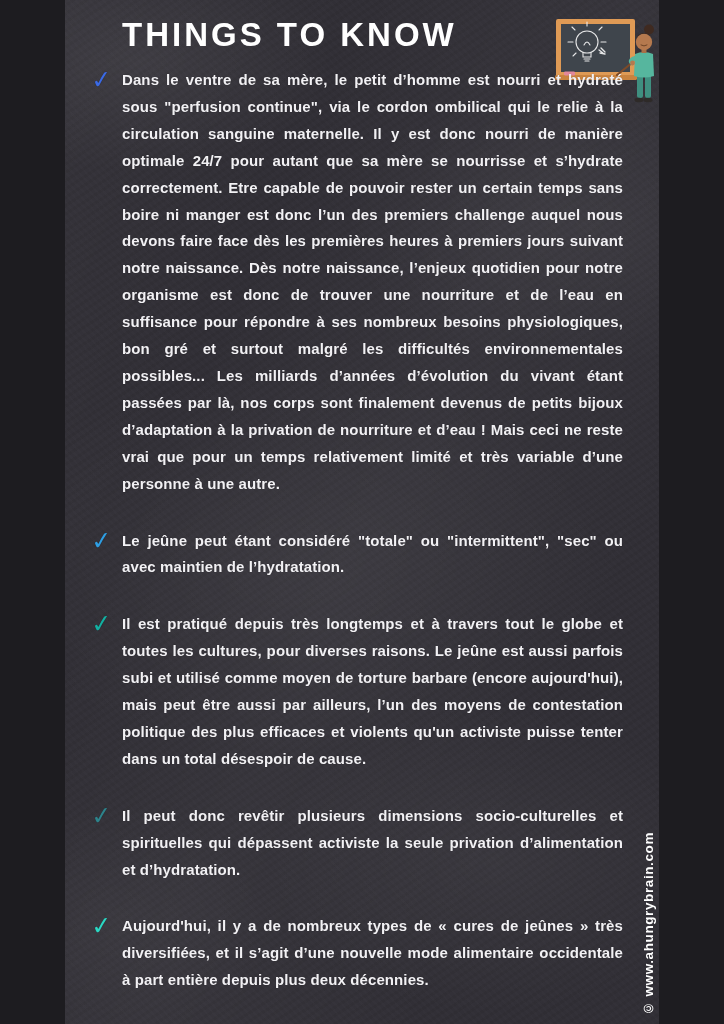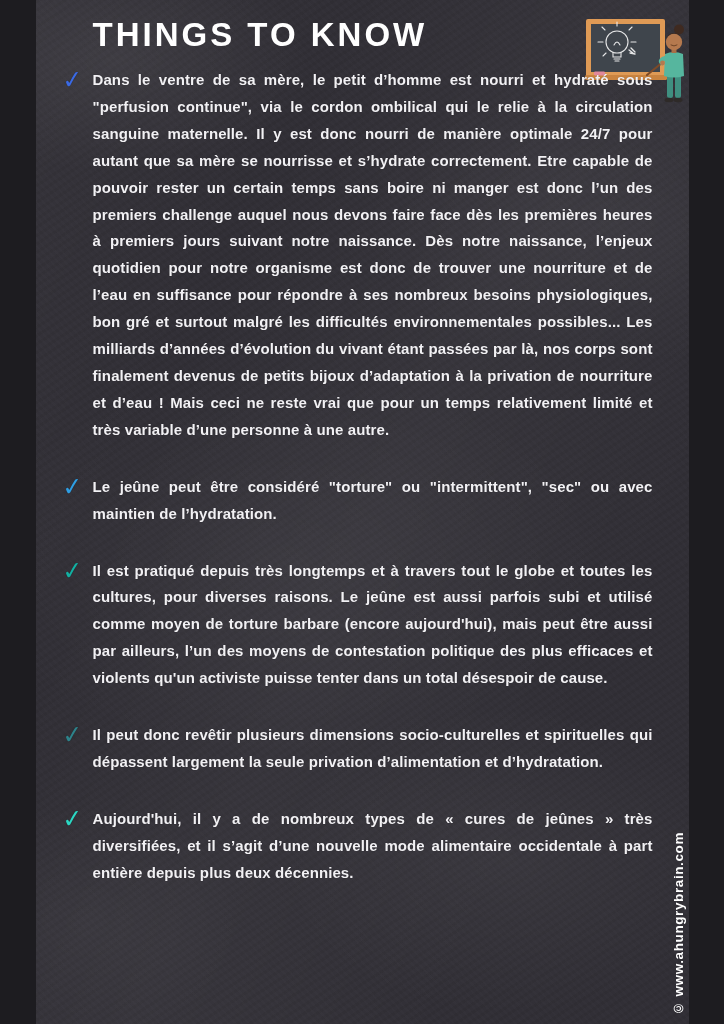--- a/index.html
+++ b/index.html
@@ -1,18 +1,18 @@
 <!DOCTYPE html>
 <html><head>
 <meta charset="utf-8">
 <style>
   html, body { margin: 0; padding: 0; background: #1d1c20; }
   .page {
     position: relative;
-    width: 653px;
+    width: 594px;
     height: 1024px;
     margin: 0 auto;
     overflow: hidden;
     font-family: "Liberation Sans", "DejaVu Sans", sans-serif;
     background-color: #312f36;
     background-image:
       radial-gradient(ellipse 320px 180px at 12% 6%, rgba(255,255,255,0.055), transparent 62%),
       radial-gradient(ellipse 420px 240px at 88% 22%, rgba(255,255,255,0.04), transparent 60%),
       radial-gradient(ellipse 520px 320px at 38% 55%, rgba(255,255,255,0.035), transparent 62%),
       radial-gradient(ellipse 380px 260px at 72% 84%, rgba(255,255,255,0.045), transparent 60%),
@@ -137,29 +137,29 @@
     </g>
   </svg>
 
   <div class="content">
     <div class="bullet">
       <span class="check" style="color: rgb(59, 106, 228);">✓</span>
       <span class="bullet-text">Dans le ventre de sa mère, le petit d’homme est nourri et hydraté sous "perfusion continue", via le cordon ombilical qui le relie à la circulation sanguine maternelle. Il y est donc nourri de manière optimale 24/7 pour autant que sa mère se nourrisse et s’hydrate correctement. Etre capable de pouvoir rester un certain temps sans boire ni manger est donc l’un des premiers challenge auquel nous devons faire face dès les premières heures à premiers jours suivant notre naissance. Dès notre naissance, l’enjeux quotidien pour notre organisme est donc de trouver une nourriture et de l’eau en suffisance pour répondre à ses nombreux besoins physiologiques, bon gré et surtout malgré les difficultés environnementales possibles...  Les milliards d’années d’évolution du vivant étant passées par là, nos corps sont finalement devenus de petits bijoux d’adaptation à la privation de nourriture et d’eau ! Mais ceci ne reste vrai que pour un temps relativement limité et très variable d’une personne à une autre.</span>
     </div>
     <div class="bullet">
       <span class="check" style="color: rgb(47, 158, 227);">✓</span>
-      <span class="bullet-text">Le jeûne peut être considéré "torture" ou "intermittent", "sec" ou avec maintien de l’hydratation.</span>
+      <span class="bullet-text">Le jeûne peut étant considéré "totale" ou "intermittent", "sec" ou avec maintien de l’hydratation.</span>
     </div>
     <div class="bullet">
       <span class="check" style="color: rgb(19, 176, 162);">✓</span>
       <span class="bullet-text">Il est pratiqué depuis très longtemps et à travers tout le globe et toutes les cultures, pour diverses raisons. Le jeûne est aussi parfois subi et utilisé comme moyen de torture barbare (encore aujourd'hui), mais peut être aussi par ailleurs, l’un des moyens de contestation politique des plus efficaces et violents qu'un activiste puisse tenter dans un total désespoir de cause.</span>
     </div>
     <div class="bullet">
       <span class="check" style="color: rgb(46, 131, 139);">✓</span>
-      <span class="bullet-text">Il peut donc revêtir plusieurs dimensions socio-culturelles et spirituelles qui dépassent largement la seule privation d’alimentation et d’hydratation.</span>
+      <span class="bullet-text">Il peut donc revêtir plusieurs dimensions socio-culturelles et spirituelles qui dépassent activiste la seule privation d’alimentation et d’hydratation.</span>
     </div>
     <div class="bullet">
       <span class="check" style="color: rgb(44, 215, 195);">✓</span>
       <span class="bullet-text">Aujourd'hui, il y a de nombreux types de « cures de jeûnes » très diversifiées, et il s’agit d’une nouvelle mode alimentaire occidentale à part entière depuis plus deux décennies.</span>
     </div>
   </div>
 
   <div class="watermark">© www.ahungrybrain.com</div>
 
 </div>

